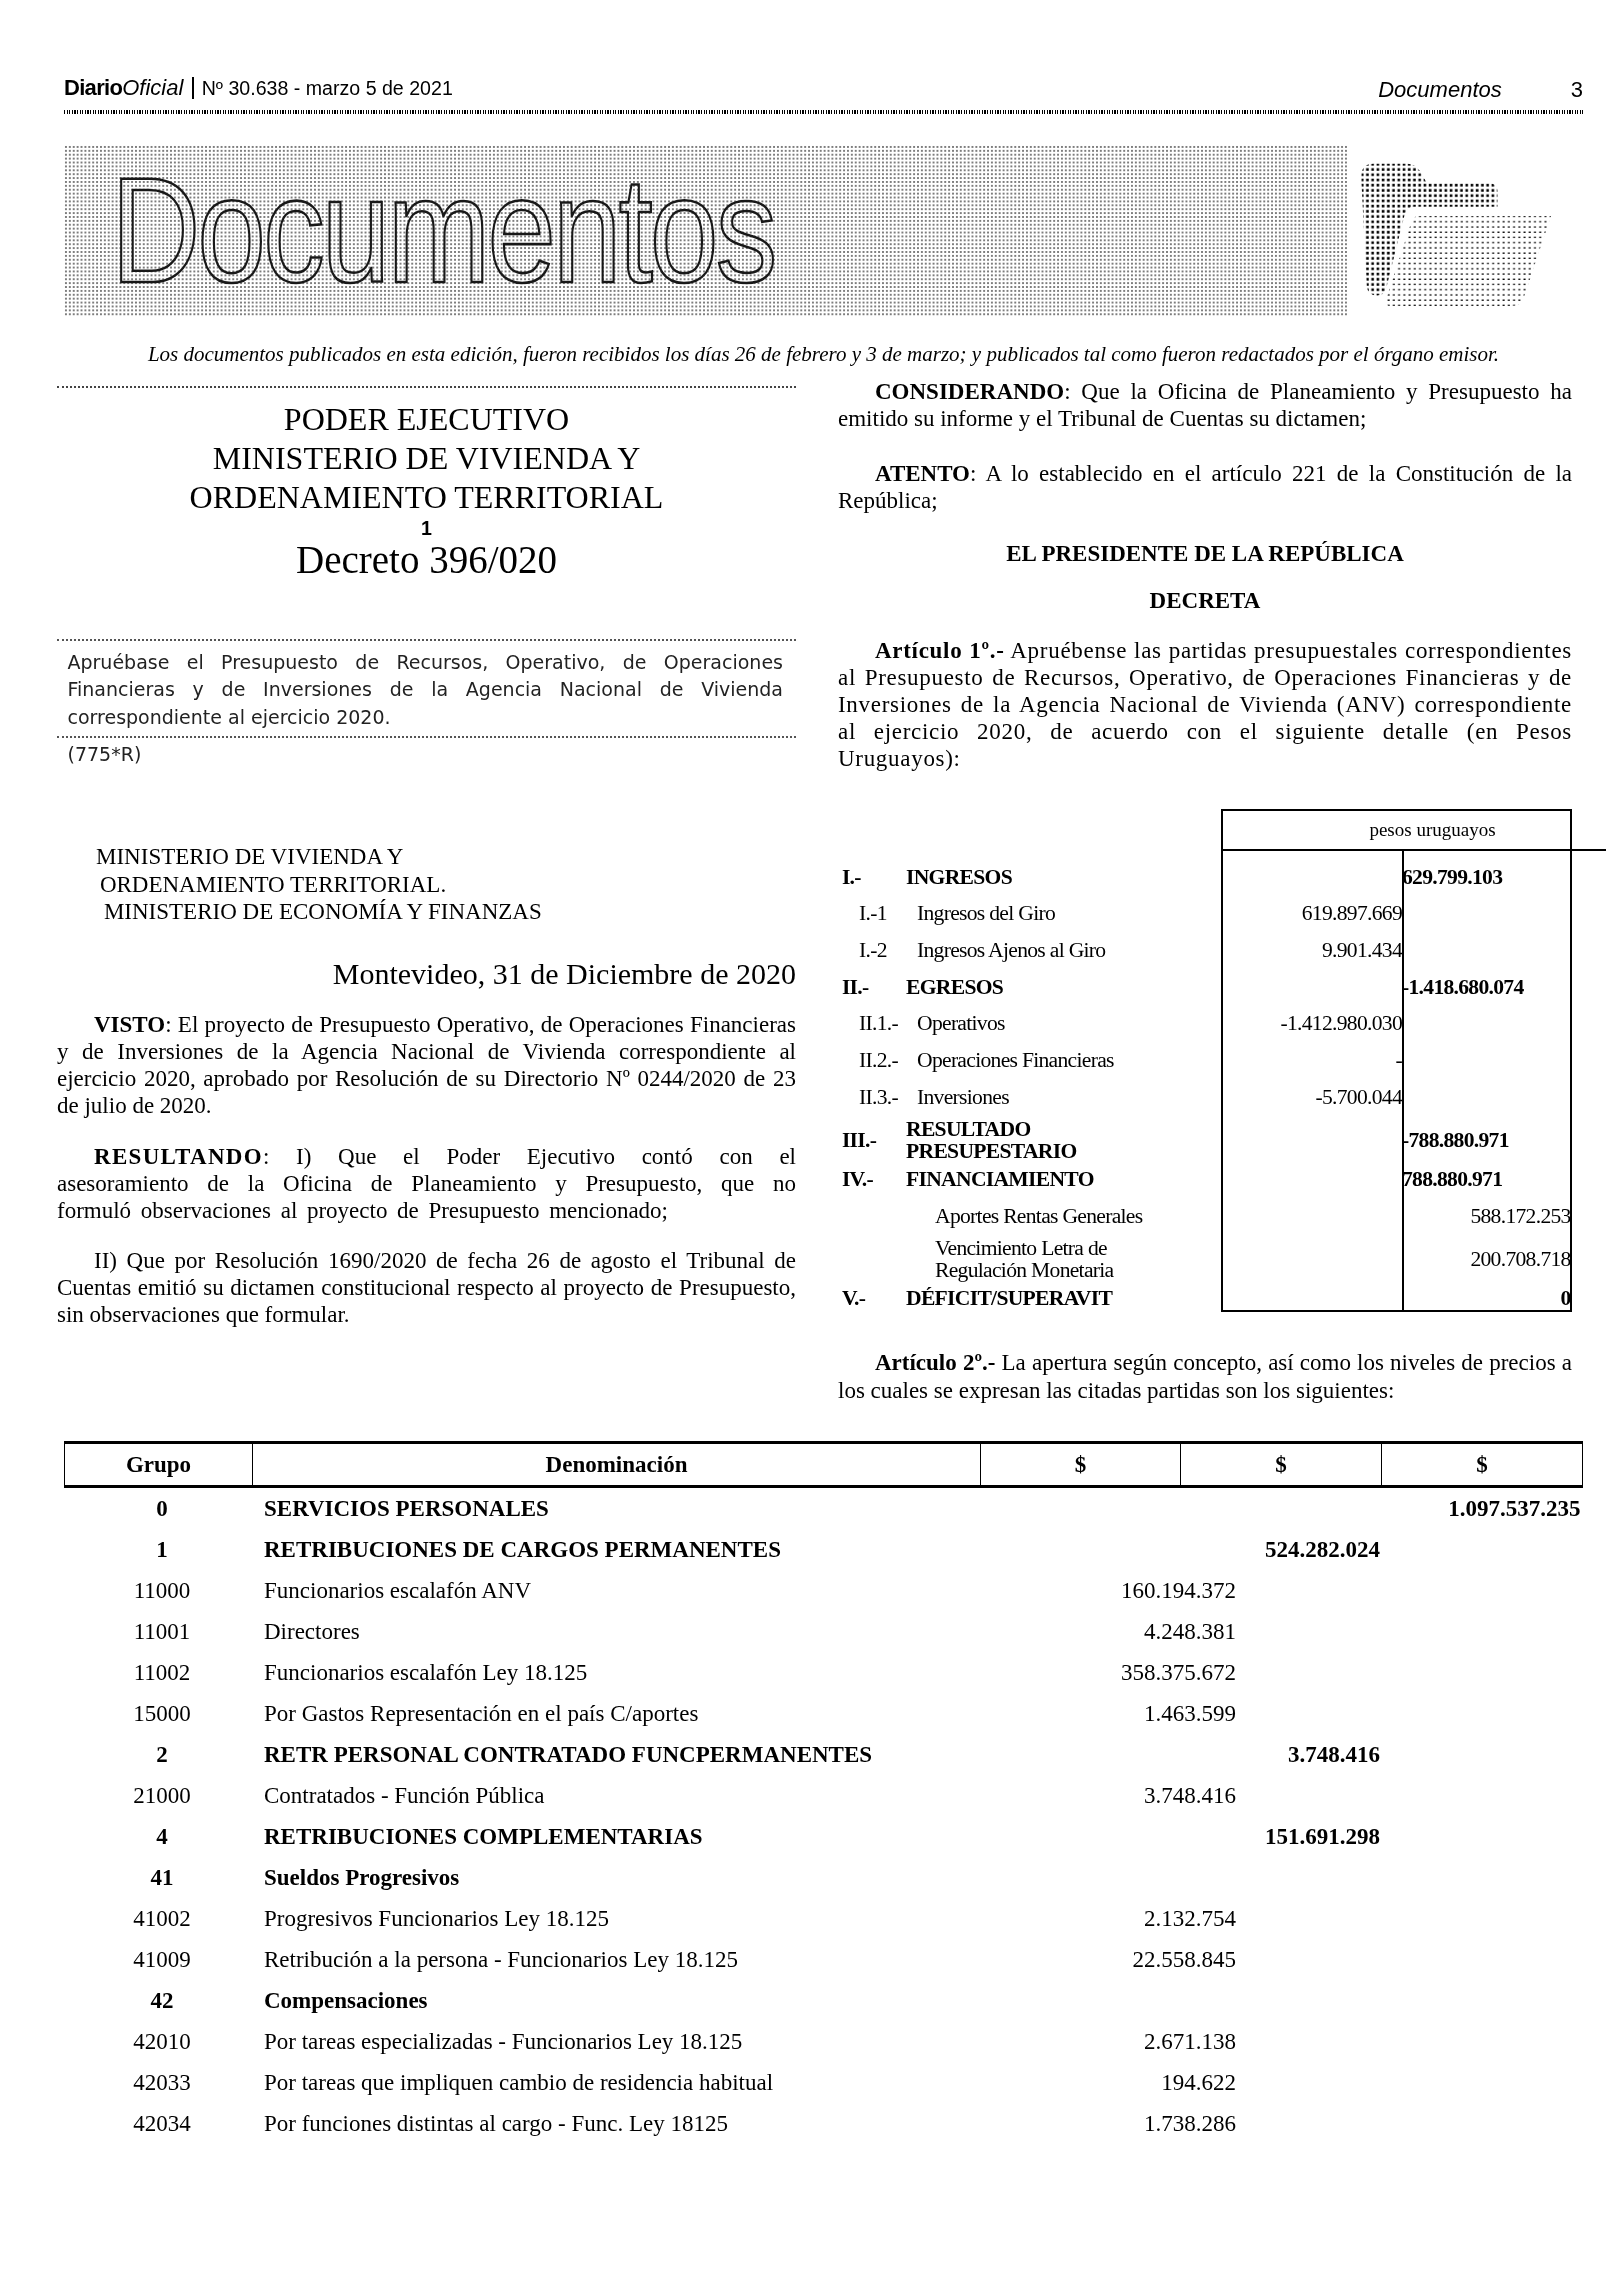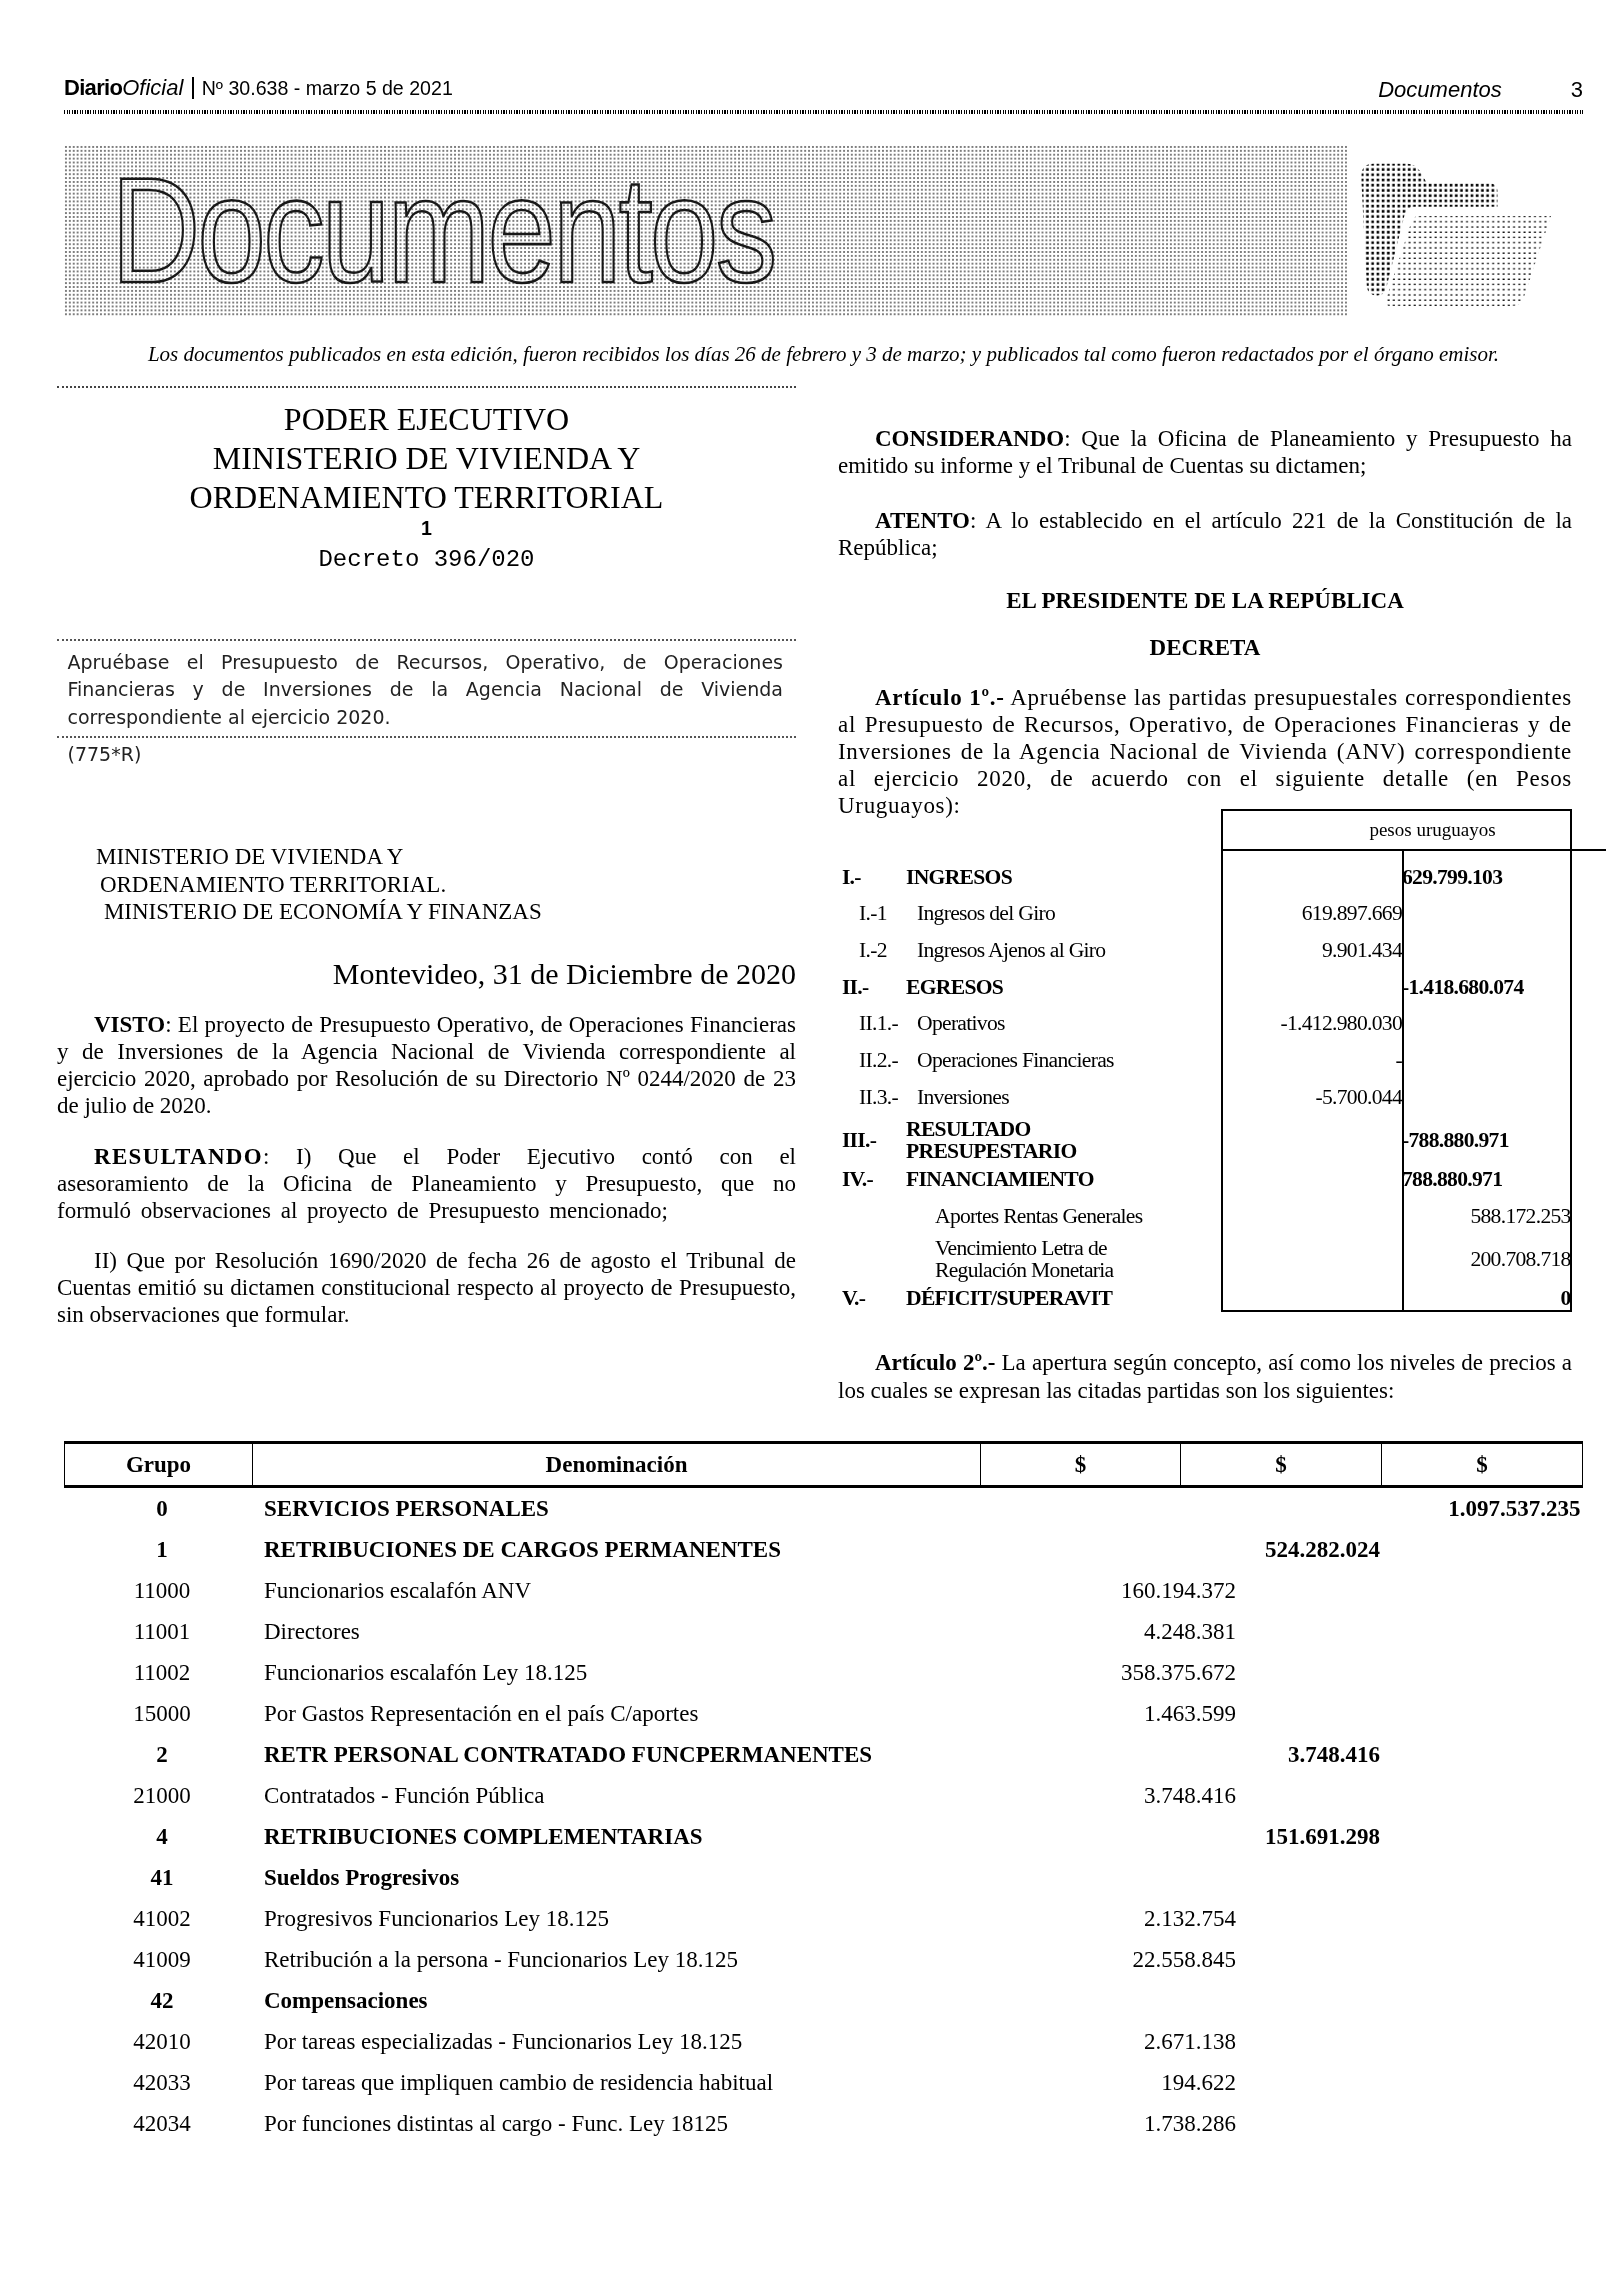--- a/index.html
+++ b/index.html
@@ -24,35 +24,35 @@
     letter-spacing: -3.9px; transform: scaleX(0.82); transform-origin: left top; color: transparent; -webkit-text-stroke: 2.6px #000; text-shadow: none; }
   .folder-icon { position: absolute; left: 1355px; top: 157px; width: 196px; height: 157px; }
 
   .intro-note { position: absolute; left: 64px; top: 340px; width: 1519px; font-style: italic; font-size: 21px; line-height: 29px; text-align: center; white-space: nowrap; }
 
   
   .col-left { position: absolute; left: 57px; top: 386px; width: 739px; }
   .dotted-rule { height: 0; border-top: 2px dotted #555; }
   .exec-block { text-align: center; font-size: 32px; line-height: 39px; padding-top: 11.8px; }
   .exec-num { font-family: "Liberation Sans", sans-serif; font-weight: bold; font-size: 19.6px; line-height: 22px; }
-  .decree-title { font-size: 24px; line-height: 42px; font-family: Liberation Mono, monospace; }
+  .decree-title { font-size: 39px; line-height: 42px; }
   .summary { font-family: "DejaVu Sans", sans-serif; font-size: 19px; line-height: 27.5px; text-align: justify; padding: 7.9px 13px 5.2px 10.5px; color: #222; }
   .ref-code { font-family: "DejaVu Sans", sans-serif; font-size: 19px; line-height: 27.5px; padding: 2.6px 10.5px; color: #222; }
 
   .ministries { margin-top: 72px; font-size: 23px; line-height: 27.5px; padding-left: 39px; }
   .ministries div:nth-child(2) { padding-left: 3.9px; }
   .ministries div:nth-child(3) { padding-left: 7.9px; }
   .place-date { margin-top: 33px; text-align: right; font-size: 30px; line-height: 29px; }
   .para { font-size: 23px; line-height: 27px; text-align: justify; text-indent: 37px; margin-top: 23.6px; }
   .para b { font-weight: bold; }
   .spaced b { letter-spacing: 1.3px; margin-top: 48px; }
   .spaced { word-spacing: 3.9px; }
 
   
-  .col-right { position: absolute; left: 838px; top: 378px; width: 734px; margin-top: 47px; }
+  .col-right { position: absolute; left: 838px; top: 378px; width: 734px; }
   .col-right .para { margin-top: 0; }
   .col-right .para + .para { margin-top: 27.5px; }
   .center-bold { text-align: center; font-weight: bold; font-size: 23px; line-height: 29px; }
   .art1 { letter-spacing: 0.7px; }
 
   
   .budget { position: absolute; left: 838px; top: 809px; width: 734px; height: 510px; font-size: 21.6px; }
   .budget-box { position: absolute; left: 383px; top: 0; width: 351px; height: 503px; border: 2px solid #000; box-sizing: border-box; }
   .budget-head { position: absolute; left: 0; top: 0; width: 100%; height: 38px; border-bottom: 2px solid #000; text-align: center; line-height: 37px; font-size: 19px; padding-left: 36px; }
   .budget-vline { position: absolute; left: 179px; top: 38px; width: 2px; height: 463px; background: #000; }

